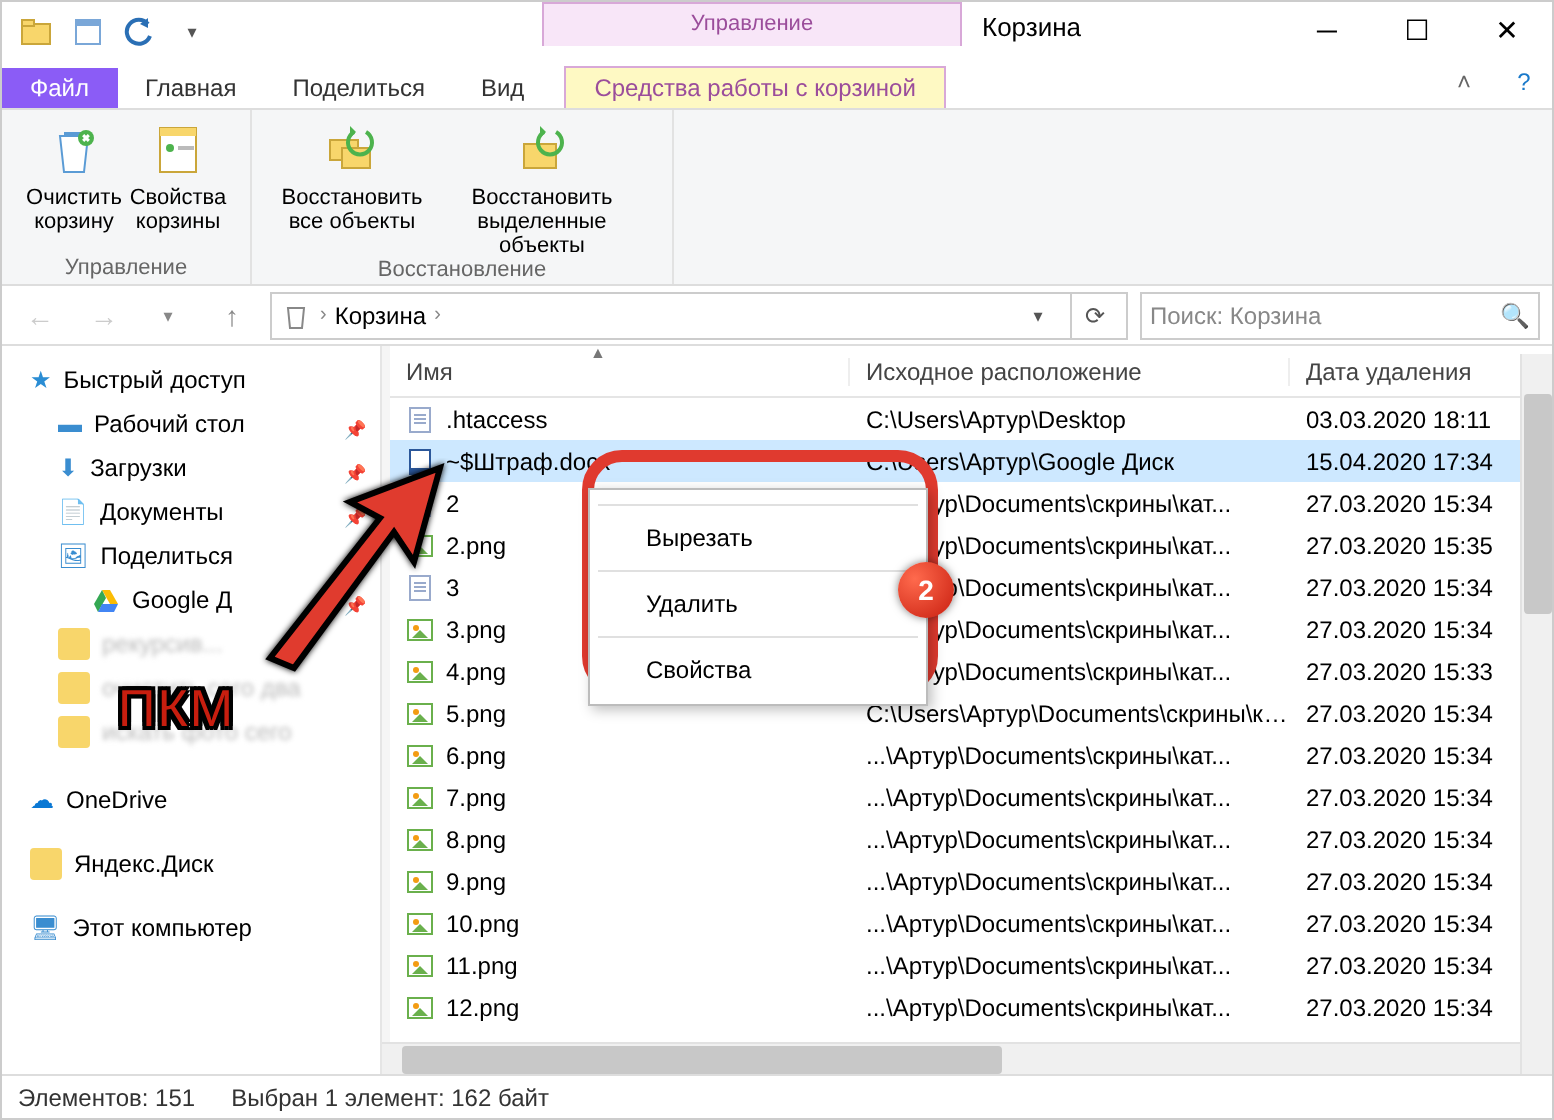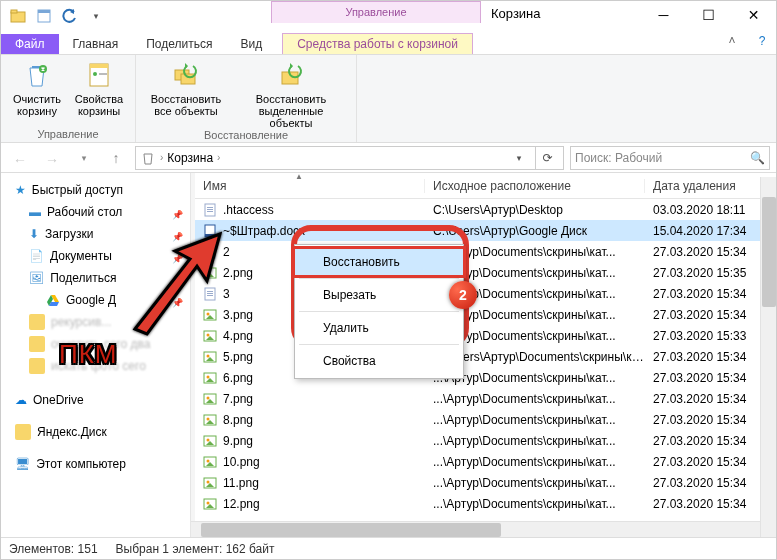--- a/index.html
+++ b/index.html
@@ -18,21 +18,21 @@
 
 
 .tabs { height:24px; display:flex; align-items:flex-end; border-bottom:1px solid #ddd; background:#fff; }
 .tab { padding:3px 14px; color:#333; }
 .tab.file { background:#8b5cf6; color:#fff; }
 .tab.tools-tab { border:1px solid #d8a8d8; border-bottom:none; color:#9b4d9b; background:#fef9c3; margin-left:6px;}
 
 
 .ribbon { height:88px; background:#f5f6f7; border-bottom:1px solid #ddd; display:flex; }
 .ribbon-group { border-right:1px solid #e2e2e2; padding:4px 10px 2px 10px; display:flex; flex-direction:column; align-items:center; }
-.rg-row { display:flex; gap:10px; }
+.rg-row { display:flex; }
 .rg-btn { display:flex; flex-direction:column; align-items:center; width:52px; }
 .rg-btn.wider { width:80px; }
 .rg-btn.widest { width:110px; }
 .rg-icon { width:32px; height:32px; display:flex; align-items:center; justify-content:center; }
 .rg-label { text-align:center; font-size:11px; line-height:12px; margin-top:2px; }
 .rg-title { font-size:11px; color:#666; margin-top:auto; }
 
 
 .navbar { height:30px; display:flex; align-items:center; border-bottom:1px solid #ddd; padding:0 6px; gap:6px; }
 .nav-arrow { width:26px; height:26px; border-radius:3px; display:flex; align-items:center; justify-content:center; color:#888; font-size:14px; }
@@ -208,21 +208,21 @@
         </svg>
       </span>
     <span class="addr-sep">›</span>
     <span>Корзина</span>
     <span class="addr-sep">›</span>
     <span style="flex:1"></span>
     <span class="addr-refresh" style="font-size:9px;border:none">▾</span>
     <span class="addr-refresh">⟳</span>
   </div>
   <div class="searchbox">
-    <span>Поиск: Рабочий</span>
+    <span>Поиск: Корзина</span>
     <span class="mag">🔍</span>
   </div>
 </div>
 
 <div class="main">
   <div class="sidebar">
     <div class="nav-item">
         <span class="nav-star">★</span>
         <span>Быстрый доступ</span>
       </div>
@@ -518,21 +518,20 @@
 
 <div class="scroll-vert">
     <div class="scroll-thumb"></div>
   </div>
 <div class="scroll-horz">
     <div class="hthumb"></div>
   </div>
 
 <div class="cm-outline"></div>
 <div class="context-menu">
-  <div class="cm-item highlight">Восстановить</div>
   <div class="cm-sep"></div>
   <div class="cm-item">Вырезать</div>
   <div class="cm-sep"></div>
   <div class="cm-item">Удалить</div>
   <div class="cm-sep"></div>
   <div class="cm-item">Свойства</div>
   <div class="cm-badge">2</div>
 </div>
 
 <svg class="big-arrow" viewBox="0 0 110 110">

